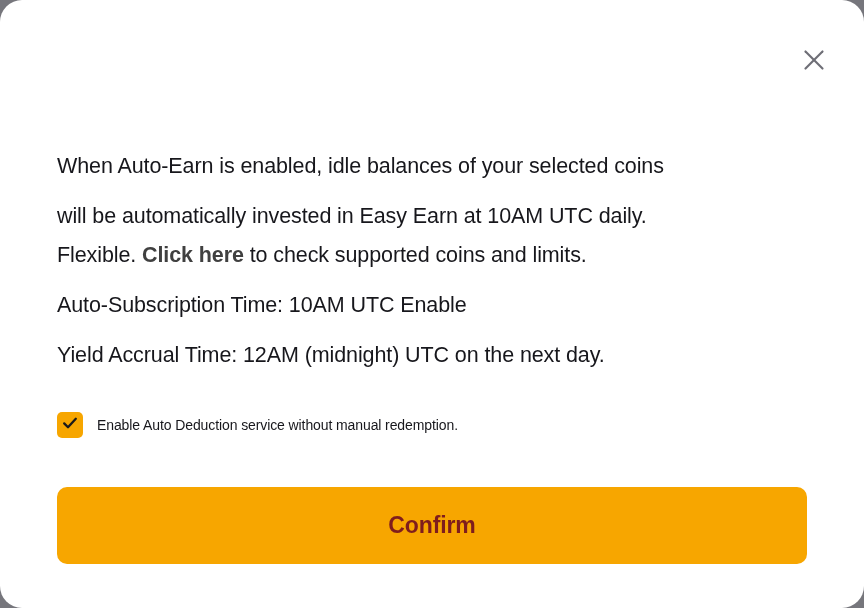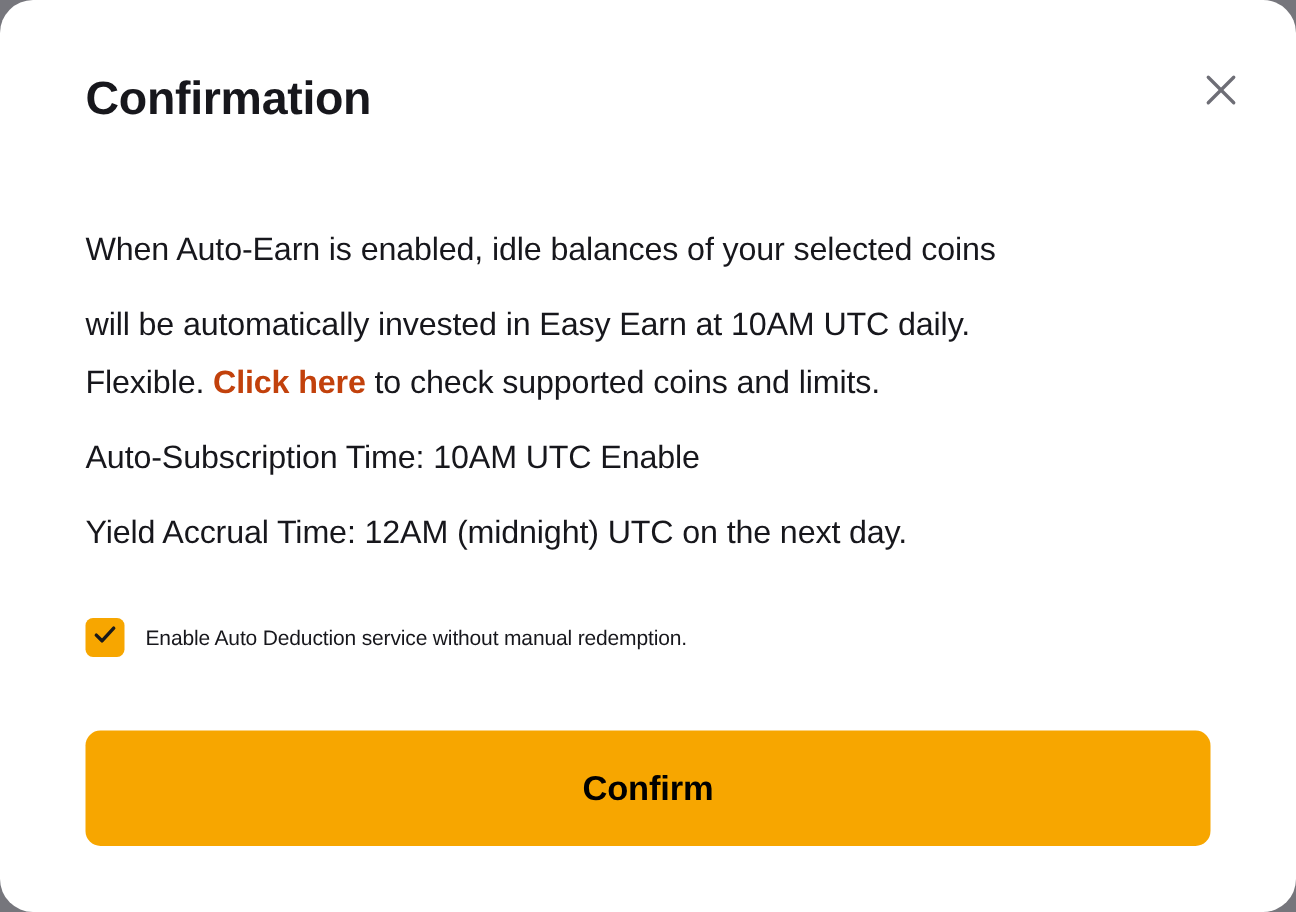--- a/index.html
+++ b/index.html
@@ -85,21 +85,21 @@
   }
 
   .body-para {
     font-size: 21.5px;
     line-height: 39px;
     color: #17171c;
     letter-spacing: -0.1px;
   }
 
   .inline-link {
-    color: #c2410c;
+    color: #404040;
     font-weight: bold;
     cursor: pointer;
     text-decoration: none;
   }
 
   
   .checkbox-row {
     position: absolute;
     left: 57px;
     top: 412px;
@@ -131,40 +131,37 @@
   
   .confirm-button {
     position: absolute;
     left: 57px;
     top: 487px;
     width: 750px;
     height: 77px;
     background: #f7a600;
     border: none;
     border-radius: 10px;
-    color: #000000;
+    color: #7f1d1d;
     font-family: "Liberation Sans", sans-serif;
     font-size: 23px;
     font-weight: bold;
     letter-spacing: -0.1px;
     cursor: pointer;
     display: flex;
     align-items: center;
     justify-content: center;
   }
 </style>
 </head>
 <body>
 
 <div class="modal-overlay">
   <div class="modal">
 
-    <div class="modal-header">
-      <div class="modal-title">Confirmation</div>
-    </div>
 
     <button class="close-button">
       <span>
         <svg width="22" height="22" viewBox="0 0 22 22" aria-hidden="true">
           <line x1="2.5" y1="2.5" x2="19.5" y2="19.5" stroke="#6e6e76" stroke-width="2.2" stroke-linecap="round"></line>
           <line x1="19.5" y1="2.5" x2="2.5" y2="19.5" stroke="#6e6e76" stroke-width="2.2" stroke-linecap="round"></line>
         </svg>
       </span>
     </button>
 

